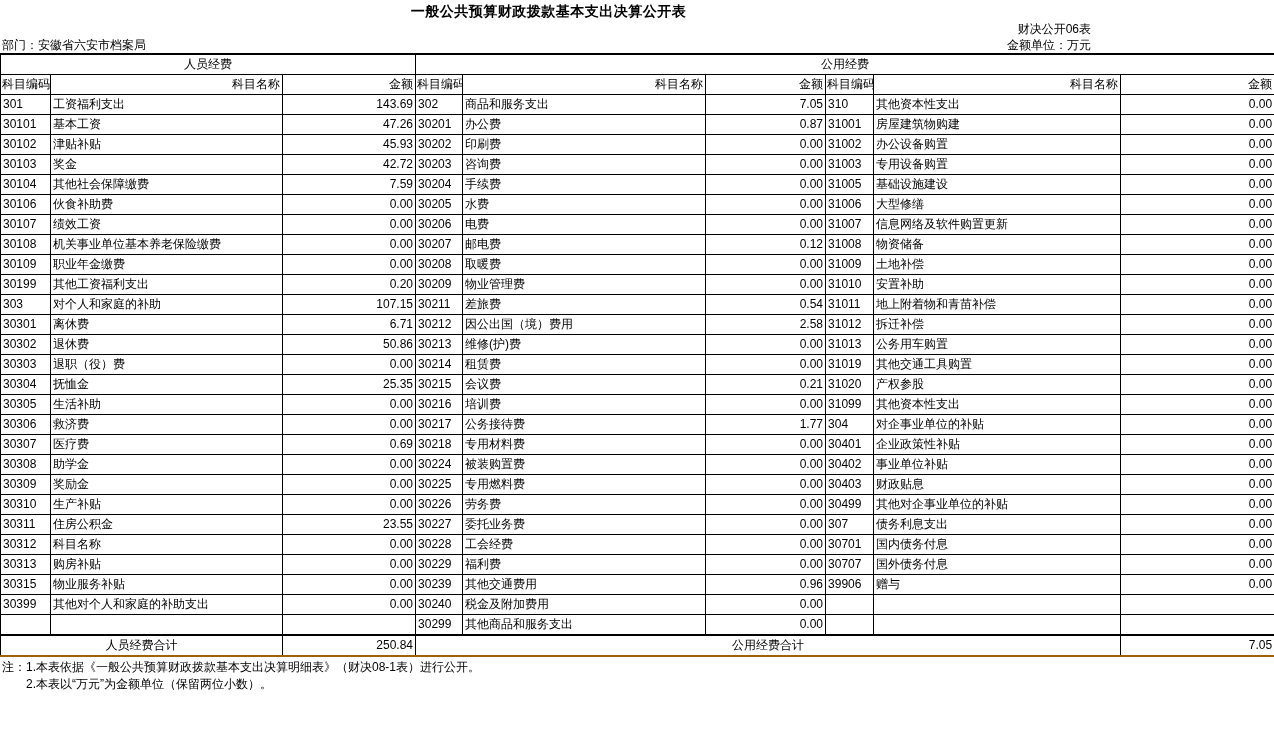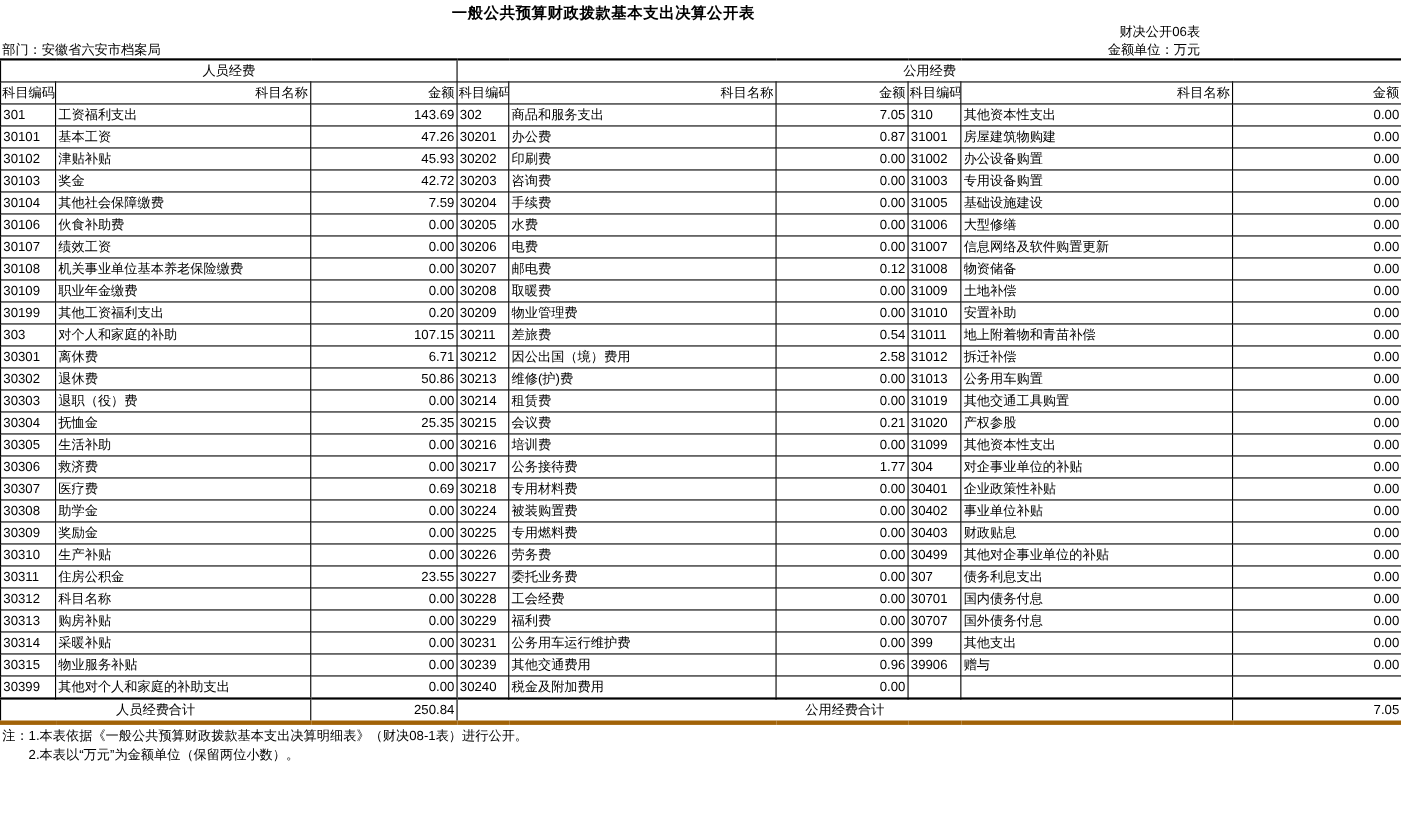--- a/index.html
+++ b/index.html
@@ -91,21 +91,21 @@
     padding: 0 1px;
   }
 
   td.code     { text-align: left;  padding-left: 2px; }
   td.name-l1  { text-align: left;  padding-left: 2px; }
   td.name-l2  { text-align: left;  padding-left: 18px; }
   td.amount   { text-align: right; padding-right: 3px; }
 
   tr.total-row td {
     border-top: 2px solid #000;
-    border-bottom: 4px solid #a16207;
+    border-bottom: 2px solid #a16207;
     margin-top: 14px;
   }
   td.total-label {
     text-align: center;
   }
 
   
   col.c1 { width: 50px; }
   col.c2 { width: 232px; }
   col.c3 { width: 133px; }
@@ -427,47 +427,47 @@
           <td class="name-l2">购房补贴</td>
           <td class="amount">0.00</td>
           <td class="code">30229</td>
           <td class="name-l2">福利费</td>
           <td class="amount">0.00</td>
           <td class="code">30707</td>
           <td class="name-l2">国外债务付息</td>
           <td class="amount">0.00</td>
         </tr>
         <tr>
-          <td class="code">30314</td>
-          <td class="name-l2">采暖补贴</td>
-          <td class="amount">0.00</td>
-          <td class="code">30231</td>
-          <td class="name-l2">公务用车运行维护费</td>
-          <td class="amount">0.00</td>
-          <td class="code">399</td>
-          <td class="name-l1">其他支出</td>
-          <td class="amount">0.00</td>
-        </tr>
-        <tr>
           <td class="code">30315</td>
           <td class="name-l2">物业服务补贴</td>
           <td class="amount">0.00</td>
           <td class="code">30239</td>
           <td class="name-l2">其他交通费用</td>
           <td class="amount">0.96</td>
           <td class="code">39906</td>
           <td class="name-l2">赠与</td>
           <td class="amount">0.00</td>
         </tr>
         <tr>
           <td class="code">30399</td>
           <td class="name-l2">其他对个人和家庭的补助支出</td>
           <td class="amount">0.00</td>
           <td class="code">30240</td>
           <td class="name-l2">税金及附加费用</td>
+          <td class="amount">0.00</td>
+          <td class="code"></td>
+          <td class="name-l2"></td>
+          <td class="amount"></td>
+        </tr>
+        <tr>
+          <td class="code"></td>
+          <td class="name-l2"></td>
+          <td class="amount"></td>
+          <td class="code">30299</td>
+          <td class="name-l2">其他商品和服务支出</td>
           <td class="amount">0.00</td>
           <td class="code"></td>
           <td class="name-l2"></td>
           <td class="amount"></td>
         </tr>
       </tbody>
     <tfoot>
       <tr class="total-row">
         <td class="total-label" colspan="2">人员经费合计</td>
         <td class="amount">250.84</td>

